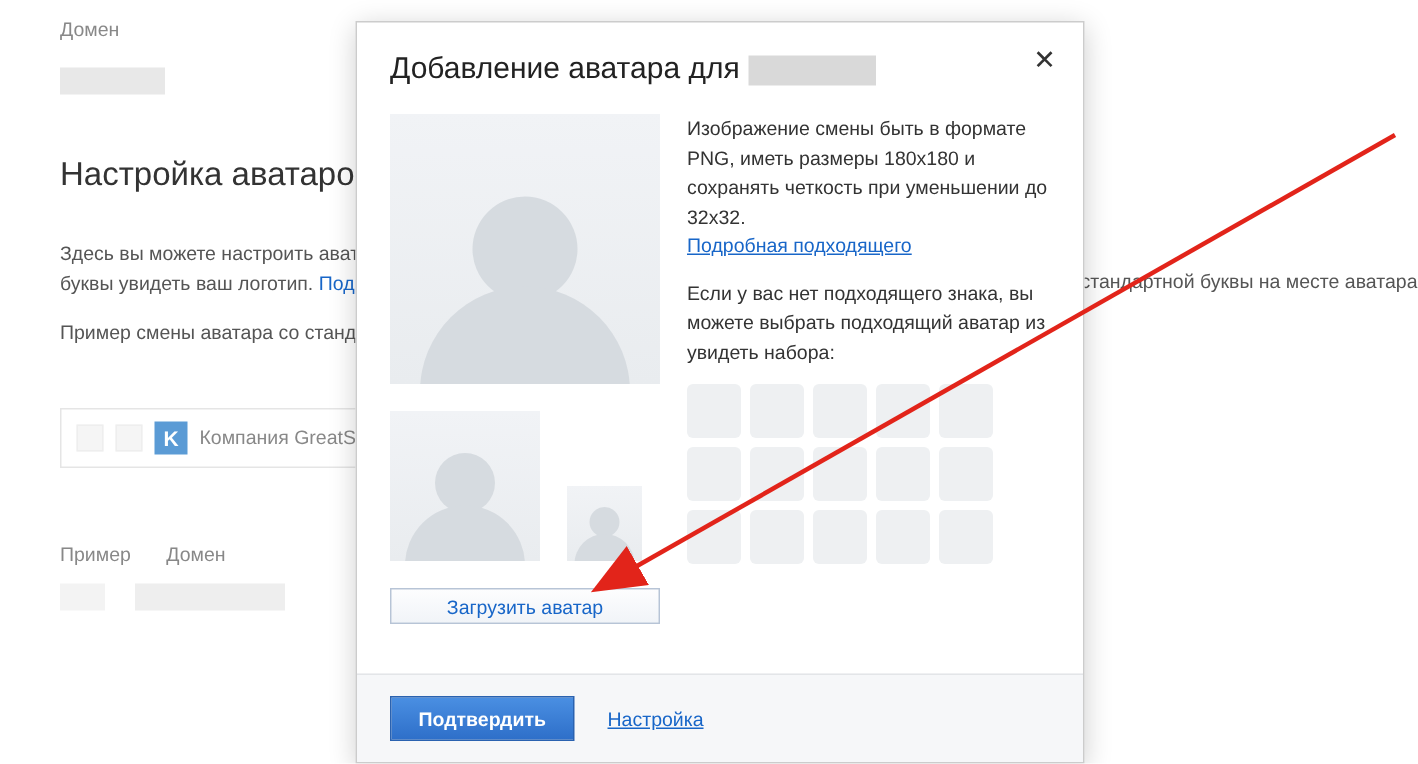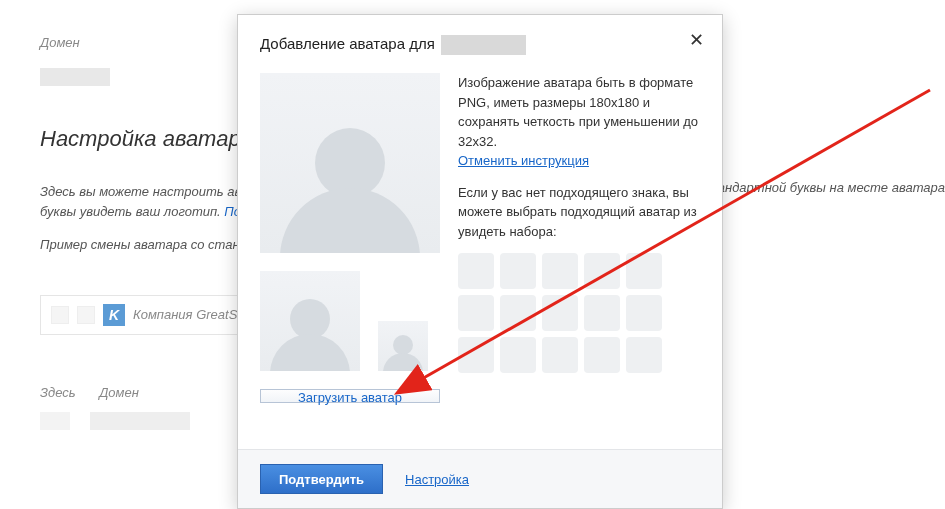--- a/index.html
+++ b/index.html
@@ -7,23 +7,22 @@
       font-family: Arial, Helvetica, sans-serif;
       font-size: 13px;
       background: #fff;
       color: #333;
       width: 945px;
       height: 509px;
       overflow: hidden;
       position: relative;
     }
     .bg-page {
-      padding: 35px 40px;
+      padding: 12px 40px;
       color: #555;
-      font-style: italic;
     }
     .bg-label { color: #888; font-size: 13px; }
     .bg-redacted-sm {
       background: #e8e8e8;
       width: 70px; height: 18px; margin-top: 18px;
     }
     .bg-h2 {
       font-size: 22px;
       font-weight: normal;
       color: #333;
@@ -59,24 +58,24 @@
       height: 495px;
       background: #fff;
       border: 1px solid #ccc;
       box-shadow: 0 4px 18px rgba(0,0,0,0.2);
     }
     .modal-header {
       padding: 20px 22px 10px;
       position: relative;
     }
     .modal-title {
-      font-size: 15px;
+      font-size: 20px;
       font-weight: normal;
       color: #222;
-      display: flex; align-items:flex-start; gap:6px;
+      display: flex; align-items:center; gap:6px;
     }
     .title-redacted {
       display: inline-block;
       width: 85px; height: 20px;
       background: #d9d9d9;
       vertical-align: middle;
     }
     .modal-close {
       position: absolute;
       top: 16px; right: 18px;
@@ -120,21 +119,21 @@
     .preview-sm {
       width:50px; height:50px;
       background: linear-gradient(to bottom, #f1f3f6, #e9ecef);
       position:relative; overflow:hidden;
     }
     .preview-sm .ph-head{ width:20px;height:20px;border-radius:50%;background:#d6dbe0;position:absolute;top:14px;left:15px;}
     .preview-sm .ph-body{ width:40px;height:20px;background:#d6dbe0;border-radius:20px 20px 0 0;position:absolute;bottom:-2px;left:5px;}
     .upload-btn {
       margin-top: 18px;
       width: 180px;
-      height: 14px;
+      height: 24px;
       border: 1px solid #b7c4d6;
       background: linear-gradient(to bottom, #fdfdfe, #f1f4f8);
       color: #1866c8;
       font-size: 13px;
       cursor: pointer;
     }
     .right-col { flex: 1; font-size: 13px; color:#333; line-height:1.5;}
     .right-col p { margin-bottom: 12px; }
     .link { color:#1866c8; text-decoration: underline; cursor:pointer;}
     .presets {
@@ -197,21 +196,21 @@
   <div style="position:absolute; top:180px; right:0; color:#555; font-size:13px;">о стандартной буквы на месте аватара</div>
 
   <div class="bg-row">
     <span class="bg-thumb"></span>
     <span class="bg-thumb"></span>
     <span class="bg-thumb-k">K</span>
     <span class="bg-company">Компания GreatSta</span>
   </div>
 
   <div class="bg-tablehdr">
-    <span>Здесь</span>
+    <span>Пример</span>
     <span>Домен</span>
   </div>
   <div style="display:flex; gap:20px; align-items:center;">
     <div style="width:30px;height:18px;background:#f3f3f3;margin-top:12px;"></div>
     <div class="bg-redacted-row"></div>
   </div>
 </div>
 
 <div class="modal-overlay">
   <div class="modal">
@@ -235,22 +234,22 @@
           </div>
           <div class="preview-sm">
             <div class="ph-head"></div>
               <div class="ph-body"></div>
           </div>
         </div>
         <button class="upload-btn">Загрузить аватар</button>
       </div>
       <div class="right-col">
         <p>
-          <span>Изображение аватара быть в формате PNG, иметь размеры 180x180 и сохранять четкость при уменьшении до 32x32.</span><br>
-          <a class="link">Отменить инструкция</a>
+          <span>Изображение смены быть в формате PNG, иметь размеры 180x180 и сохранять четкость при уменьшении до 32x32.</span><br>
+          <a class="link">Подробная подходящего</a>
         </p>
         <p>Если у вас нет подходящего знака, вы можете выбрать подходящий аватар из увидеть набора:</p>
         <div class="presets">
           <div class="preset"></div>
           <div class="preset"></div>
           <div class="preset"></div>
           <div class="preset"></div>
           <div class="preset"></div>
           <div class="preset"></div>
           <div class="preset"></div>

